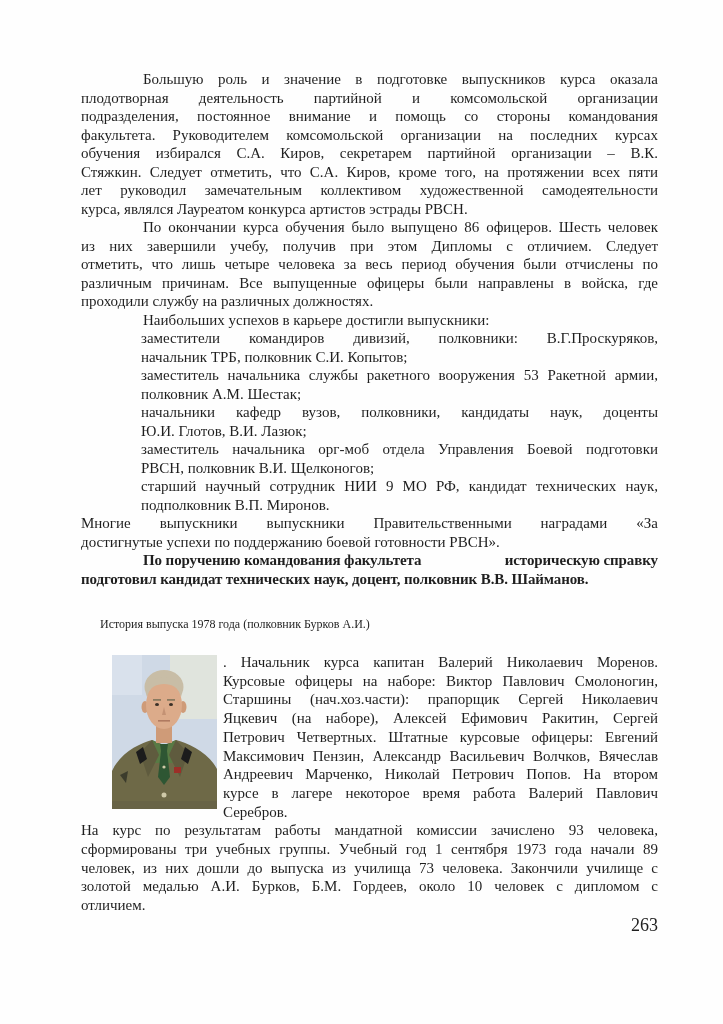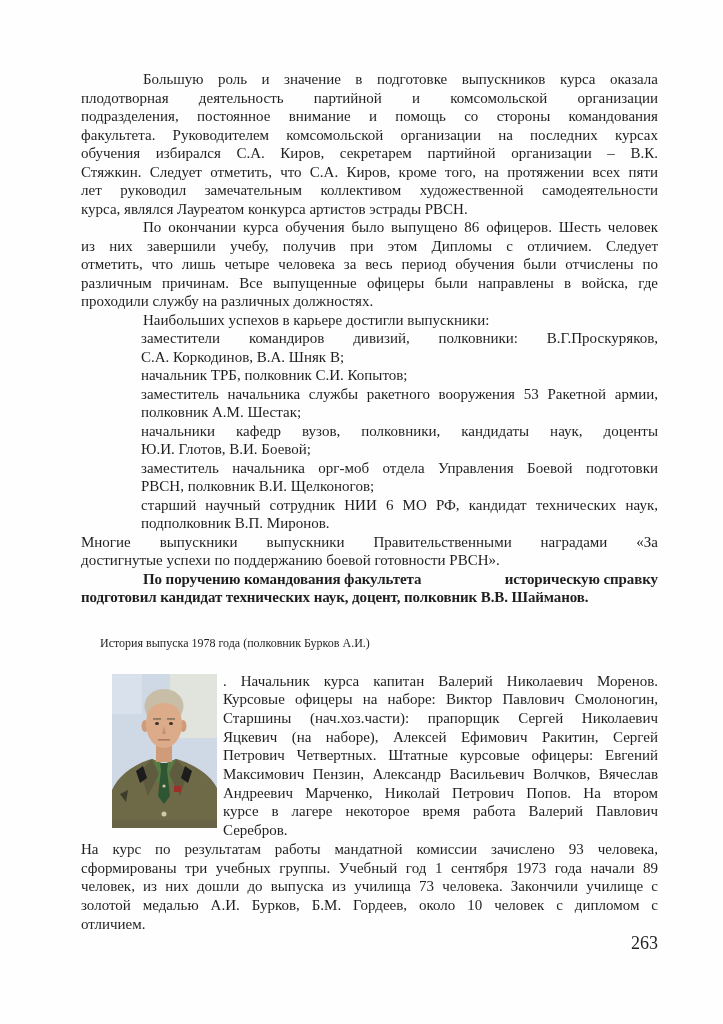--- a/index.html
+++ b/index.html
@@ -58,29 +58,28 @@
       <div class="ln j">из них завершили учебу, получив при этом Дипломы с отличием. Следует</div>
       <div class="ln j">отметить, что лишь четыре человека за весь период обучения были отчислены по</div>
       <div class="ln j">различным причинам. Все выпущенные офицеры были направлены в войска, где</div>
       <div class="ln">проходили службу на различных должностях.</div>
     </div>
 
     <div class="ln ind">Наибольших успехов в карьере достигли выпускники:</div>
 
     <div class="listblock">
       <div class="ln j">заместители командиров дивизий, полковники: В.Г.Проскуряков,</div>
-      <div class="ln">С.А. Коркодинов, В.А. Шняк В;</div>
       <div class="ln">начальник ТРБ, полковник С.И. Копытов;</div>
       <div class="ln j">заместитель начальника службы ракетного вооружения 53 Ракетной армии,</div>
       <div class="ln">полковник А.М. Шестак;</div>
       <div class="ln j">начальники кафедр вузов, полковники, кандидаты наук, доценты</div>
-      <div class="ln">Ю.И. Глотов, В.И. Боевой;</div>
+      <div class="ln">Ю.И. Глотов, В.И. Лазюк;</div>
       <div class="ln j">заместитель начальника орг-моб отдела Управления Боевой подготовки</div>
       <div class="ln">РВСН, полковник В.И. Щелконогов;</div>
-      <div class="ln j">старший научный сотрудник НИИ 6 МО РФ, кандидат технических наук,</div>
+      <div class="ln j">старший научный сотрудник НИИ 9 МО РФ, кандидат технических наук,</div>
       <div class="ln">подполковник В.П. Миронов.</div>
     </div>
 
     <div>
       <div class="ln j">Многие выпускники выпускники Правительственными наградами «За</div>
       <div class="ln">достигнутые успехи по поддержанию боевой готовности РВСН».</div>
     </div>
 
     <div class="boldnote">
       <div class="flexline">

